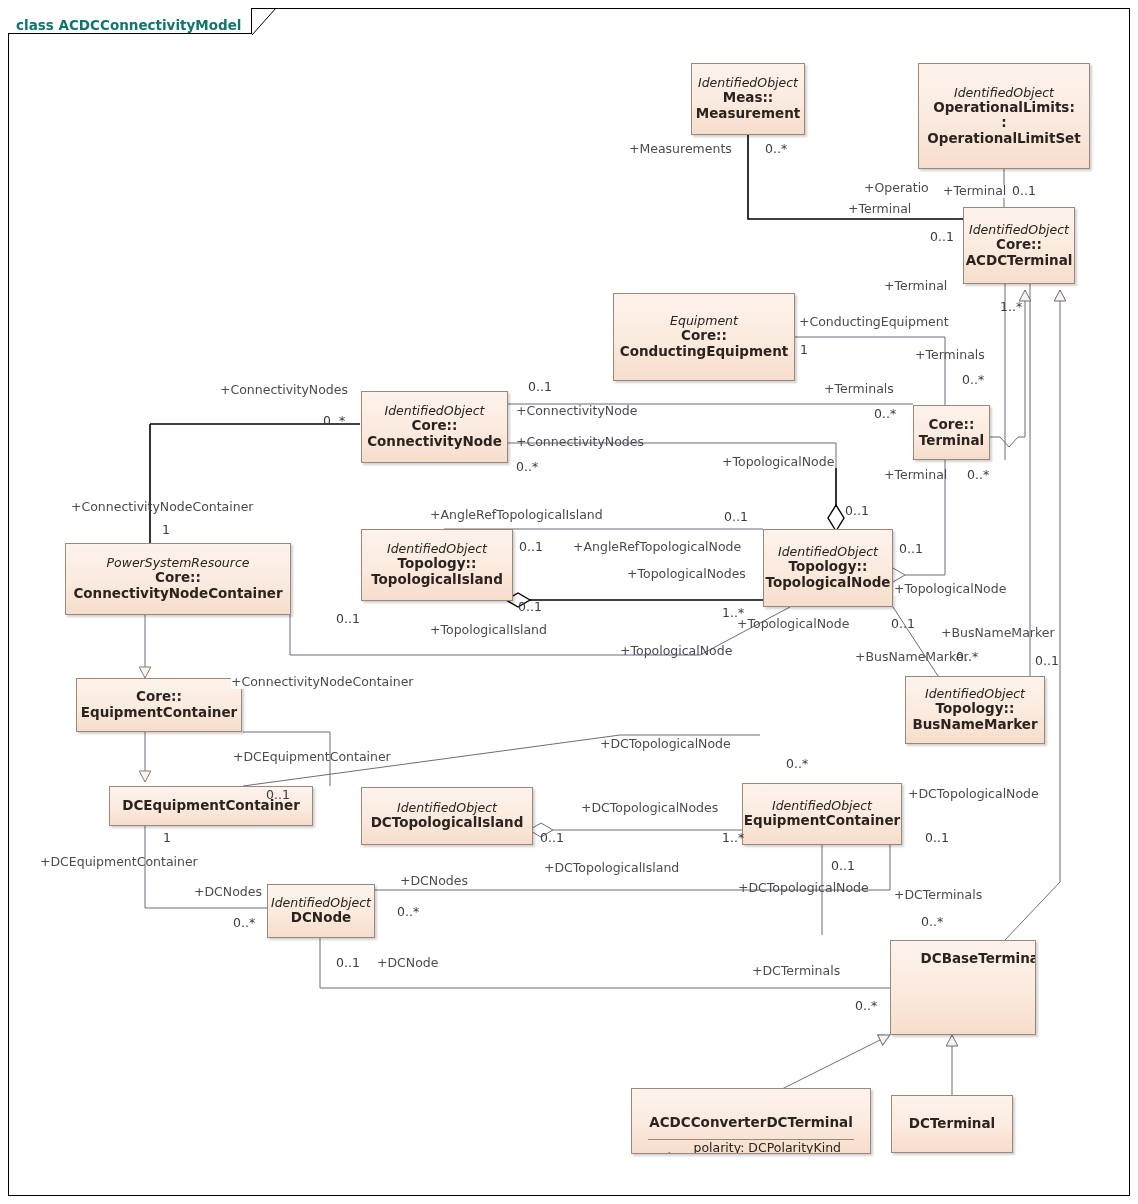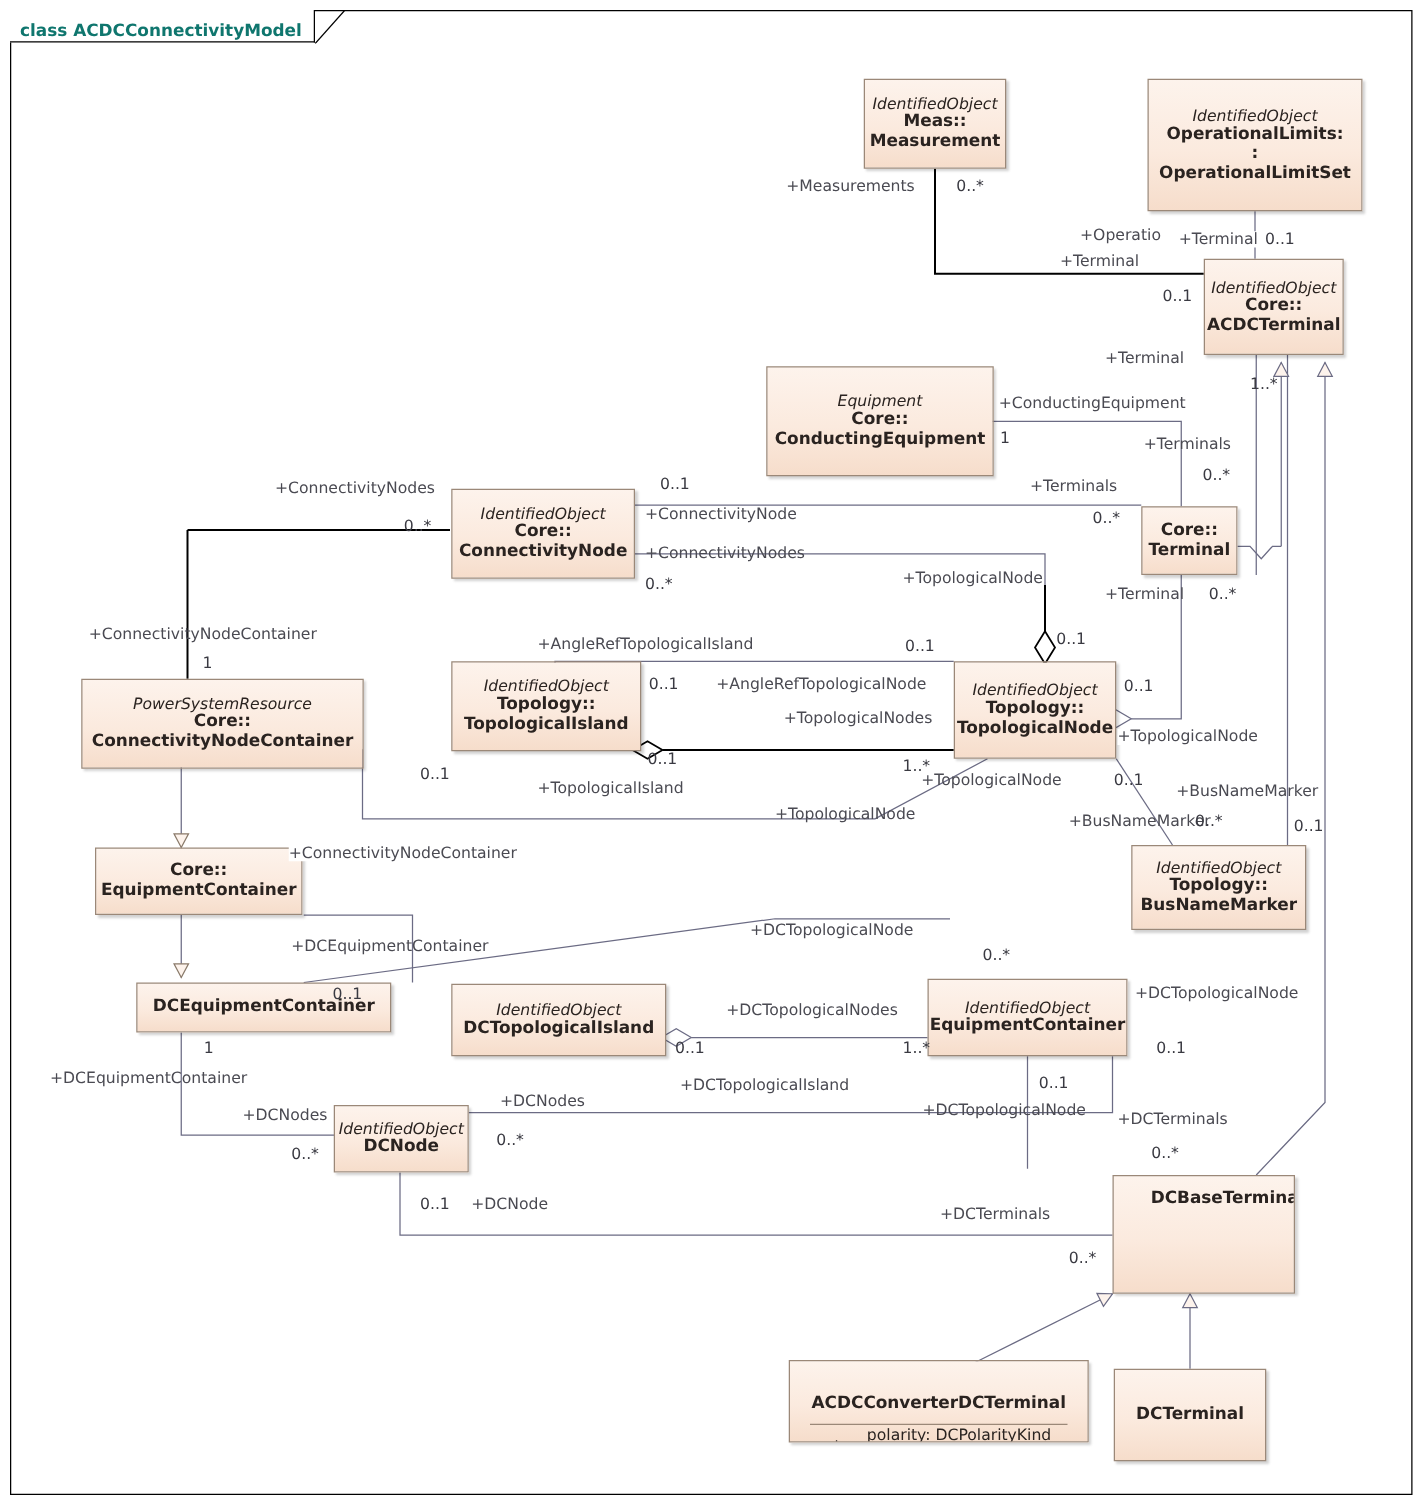--- a/index.html
+++ b/index.html
@@ -227,21 +227,21 @@
 
   <div class="cls sec" style="left:631px;top:1088px;width:240px;height:66px;">
     <div class="titlebar">ACDCConverterDCTerminal</div>
     <div class="divider"></div>
     <div class="attr">
       <span class="vis">+</span>
       <span>polarity: DCPolarityKind [0..1]</span>
     </div>
   </div>
 
-  <div class="cls plain" style="left:891px;top:1095px;width:122px;height:74px;">
+  <div class="cls plain" style="left:891px;top:1095px;width:122px;height:58px;">
     <div class="nm">DCTerminal</div>
   </div>
 
   <div class="lbl" style="left:629px;top:143px;">+Measurements</div>
   <div class="lbl card" style="left:765px;top:143px;">0..*</div>
 
   <div class="lbl" style="left:864px;top:182px;">+Operatio</div>
   <div class="lbl bgw" style="left:943px;top:185px;">+Terminal</div>
   <div class="lbl card" style="left:1012px;top:185px;">0..1</div>
   <div class="lbl" style="left:848px;top:203px;">+Terminal</div>

